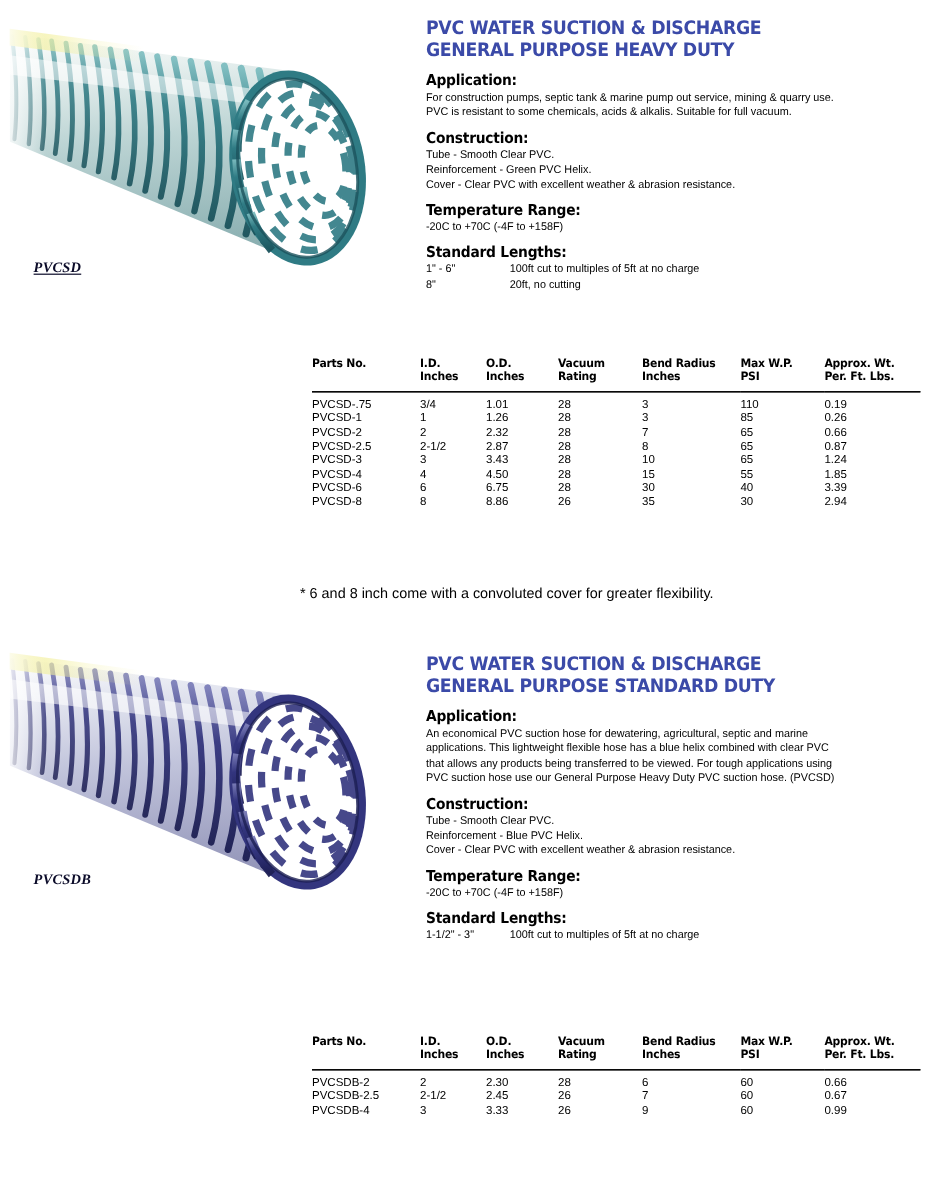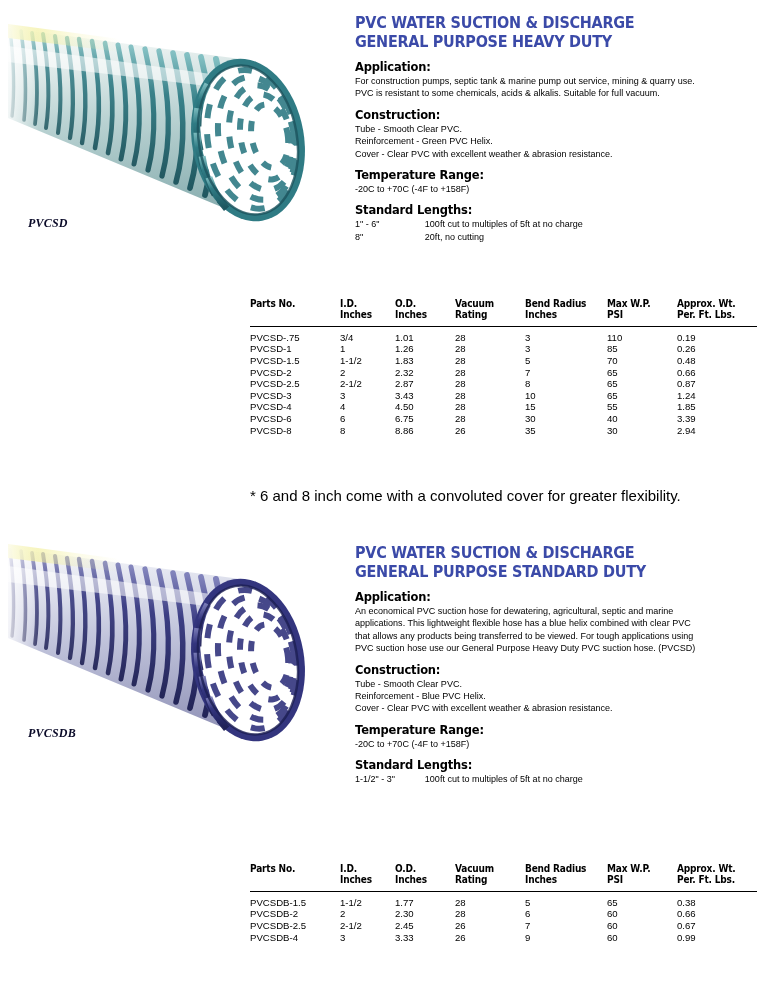--- a/index.html
+++ b/index.html
@@ -80,20 +80,21 @@
   
   .spec-table {
     position: absolute;
     left: 250px;
     width: 462px;
   }
   table.specs {
     border-collapse: collapse;
     width: 462px;
     table-layout: fixed;
+    margin-left: 10px;
   }
   table.specs th {
     font-family: "DejaVu Sans", sans-serif;
     font-weight: bold;
     font-size: 9.6px;
     line-height: 11.4px;
     text-align: left;
     vertical-align: top;
     padding: 0 0 5px 0;
     color: #000;
@@ -114,21 +115,21 @@
   .col-id { width: 55px; }
   .col-od { width: 60px; }
   .col-vac { width: 70px; }
   .col-bend { width: 82px; }
   .col-psi { width: 70px; }
   .col-wt { width: 80px; }
 
   .footnote {
     position: absolute;
     left: 250px;
-    font-size: 15px;
+    font-size: 12px;
     color: #000;
     white-space: nowrap;
   }
 </style>
 </head>
 <body>
 
 <div class="section" id="section-1">
 
   <div class="hose-figure">
@@ -202,21 +203,21 @@
           <ellipse cx="9" cy="0" rx="38" ry="62" stroke-dasharray="13 15"></ellipse>
           <ellipse cx="14" cy="0" rx="32" ry="53" stroke-dasharray="12 14"></ellipse>
           <ellipse cx="18" cy="0" rx="25" ry="43" stroke-dasharray="11 13"></ellipse>
           <ellipse cx="22" cy="0" rx="18" ry="32" stroke-dasharray="10 12"></ellipse>
         </g>
         <ellipse cx="0" cy="0" rx="49" ry="75" fill="none" stroke="#1b535c" stroke-width="2.5" opacity="0.8"></ellipse>
       </g>
 
       <rect x="0" y="10" width="70" height="130" fill="url(#fade1)"></rect>
     </svg>
-    <div class="hose-caption" style="left:28px; top:216px;">PVCSD</div>
+    <div class="hose-caption" style="left:28px; top:216px;text-decoration:underline;">PVCSD</div>
   </div>
 
   <div class="content-col" style="top:14px;">
     <div class="product-title">PVC WATER SUCTION &amp; DISCHARGE</div>
     <div class="product-title">GENERAL PURPOSE HEAVY DUTY</div>
 
     <div class="spec-heading">Application:</div>
     <div class="spec-body">
       <span class="line">For construction pumps, septic tank &amp; marine pump out service, mining &amp; quarry use.</span>
       <span class="line">PVC is resistant to some chemicals, acids &amp; alkalis. Suitable for full vacuum.</span>
@@ -291,29 +292,20 @@
             <td class="col-wt">0.19</td>
           </tr>
           <tr>
             <td class="col-part">PVCSD-1</td>
             <td class="col-id">1</td>
             <td class="col-od">1.26</td>
             <td class="col-vac">28</td>
             <td class="col-bend">3</td>
             <td class="col-psi">85</td>
             <td class="col-wt">0.26</td>
-          </tr>
-          <tr>
-            <td class="col-part">PVCSD-1.5</td>
-            <td class="col-id">1-1/2</td>
-            <td class="col-od">1.83</td>
-            <td class="col-vac">28</td>
-            <td class="col-bend">5</td>
-            <td class="col-psi">70</td>
-            <td class="col-wt">0.48</td>
           </tr>
           <tr>
             <td class="col-part">PVCSD-2</td>
             <td class="col-id">2</td>
             <td class="col-od">2.32</td>
             <td class="col-vac">28</td>
             <td class="col-bend">7</td>
             <td class="col-psi">65</td>
             <td class="col-wt">0.66</td>
           </tr>
@@ -512,29 +504,20 @@
             <span>PSI</span>
           </th>
           <th class="col-wt">
             <span>Approx. Wt.</span><br>
             <span>Per. Ft. Lbs.</span>
           </th>
         </tr>
       </thead>
       <tbody>
           <tr>
-            <td class="col-part">PVCSDB-1.5</td>
-            <td class="col-id">1-1/2</td>
-            <td class="col-od">1.77</td>
-            <td class="col-vac">28</td>
-            <td class="col-bend">5</td>
-            <td class="col-psi">65</td>
-            <td class="col-wt">0.38</td>
-          </tr>
-          <tr>
             <td class="col-part">PVCSDB-2</td>
             <td class="col-id">2</td>
             <td class="col-od">2.30</td>
             <td class="col-vac">28</td>
             <td class="col-bend">6</td>
             <td class="col-psi">60</td>
             <td class="col-wt">0.66</td>
           </tr>
           <tr>
             <td class="col-part">PVCSDB-2.5</td>

